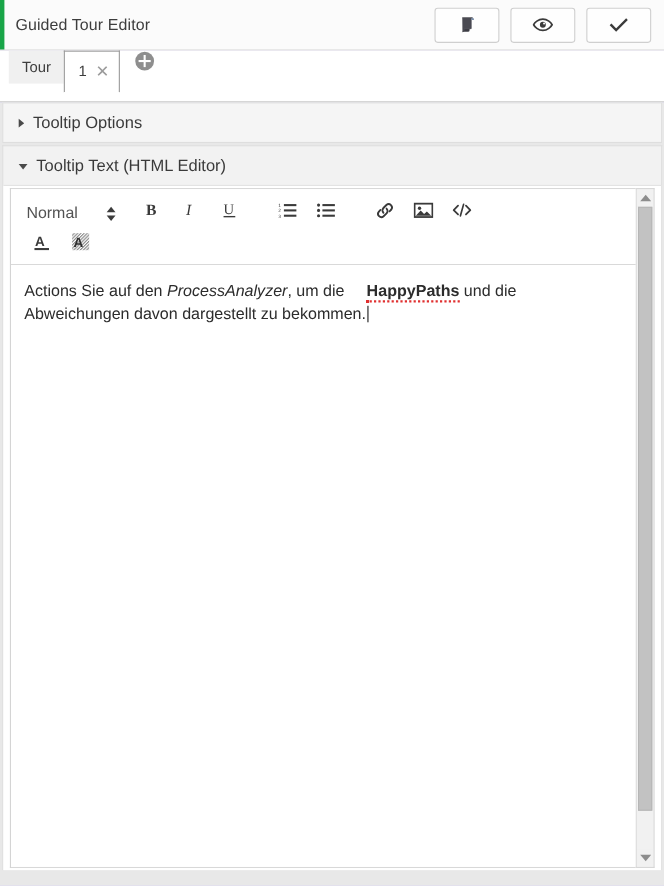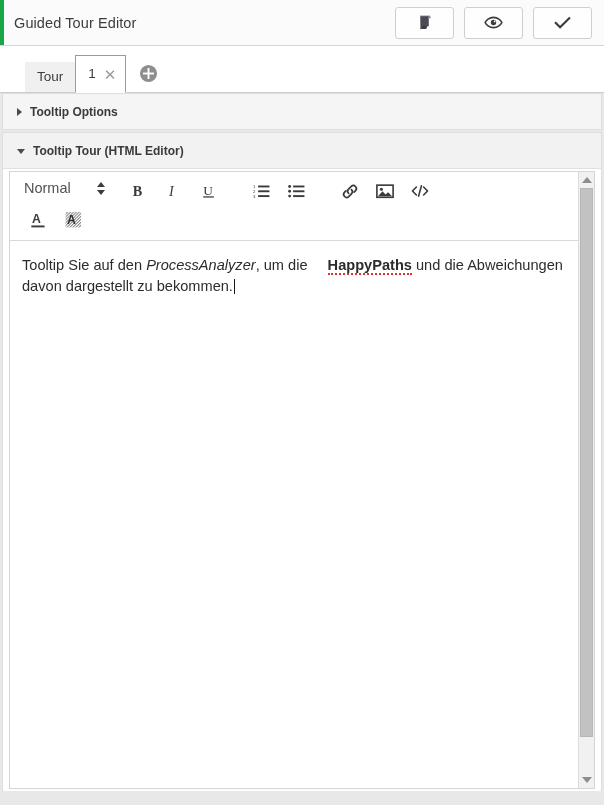--- a/index.html
+++ b/index.html
@@ -59,22 +59,22 @@
     cursor: pointer;
   }
 
   
   .tabstrip {
     flex: 0 0 47px;
     height: 47px;
     background: #ffffff;
     border-bottom: 1px solid #cccccc;
     display: flex;
-    align-items: flex-end;
-    padding-left: 25px;
+    align-items: flex-start;
+    padding-left: 8px;
     position: relative;
   }
   .tab-label {
     font-size: 13.5px;
     color: #3d3d3d;
     padding: 0 11px 9px 11px;
     background: #f0f0f0;
     border: 1px solid transparent;
     border-bottom: none;
     line-height: 1;
@@ -149,23 +149,22 @@
     border-top: 4px solid transparent;
     border-bottom: 4px solid transparent;
   }
   .caret.open {
     border-top: 5.5px solid #4a4a4a;
     border-left: 4.5px solid transparent;
     border-right: 4.5px solid transparent;
     margin-top: 2px;
   }
   .section-title {
-    font-size: 12px;
+    font-size: 15px;
     color: #3a3a3a;
-    font-weight: bold;
   }
 
   
   .section.editor-section {
     flex: 1 1 auto;
     display: flex;
     flex-direction: column;
     min-height: 0;
     border-bottom: none;
     background: #f2f2f2;
@@ -188,21 +187,21 @@
     background: #ffffff;
     margin: 2px 0 2px 6px;
   }
 
   
   .qtoolbar {
     border-bottom: 1px solid #d9d9d9;
     padding: 6px 8px 7px 8px;
     display: flex;
     flex-wrap: wrap;
-    align-items: flex-start;
+    align-items: flex-end;
     background: #ffffff;
     row-gap: 3px;
   }
   .q-picker {
     display: flex;
     align-items: center;
     cursor: pointer;
     padding: 2px 4px 2px 6px;
     margin-right: 16px;
   }
@@ -395,21 +394,21 @@
     <div class="section">
       <div class="section-header">
         <span class="caret closed"></span>
         <span class="section-title">Tooltip Options</span>
       </div>
     </div>
 
     <div class="section editor-section">
       <div class="section-header">
         <span class="caret open"></span>
-        <span class="section-title">Tooltip Tour (HTML Editor)</span>
+        <span class="section-title">Tooltip Text (HTML Editor)</span>
       </div>
 
       <div class="editor-wrap">
 
         <div class="editor-col">
 
           <div class="qtoolbar">
 
             <div class="q-picker">
               <span class="q-picker-label">Normal</span>
@@ -504,21 +503,21 @@
                   </defs>
                   <rect x="0.6" y="1" width="16.4" height="16.4" fill="url(#hatch)"></rect>
                   <text x="2" y="14" font-family="Liberation Sans, sans-serif" font-size="13" font-weight="600" fill="#2f2f2f">A</text>
                 </svg>
               </div>
             </div>
 
           </div>
 
           <div class="editor-body">
-            <p class="doc-p"><span>Tooltip Sie auf den </span><i>ProcessAnalyzer</i><span>, um die </span><b class="spell">HappyPaths</b><span> und die Abweichungen davon dargestellt zu bekommen.</span><span class="caret-bar"></span></p>
+            <p class="doc-p"><span>Actions Sie auf den </span><i>ProcessAnalyzer</i><span>, um die </span><b class="spell">HappyPaths</b><span> und die Abweichungen davon dargestellt zu bekommen.</span><span class="caret-bar"></span></p>
           </div>
 
         </div>
 
         <div class="scrollbar">
           <div class="sb-arrow up">
               <i></i>
             </div>
           <div class="sb-track">
             <div class="sb-thumb" style="height: 94%; top: 0%;"></div>

